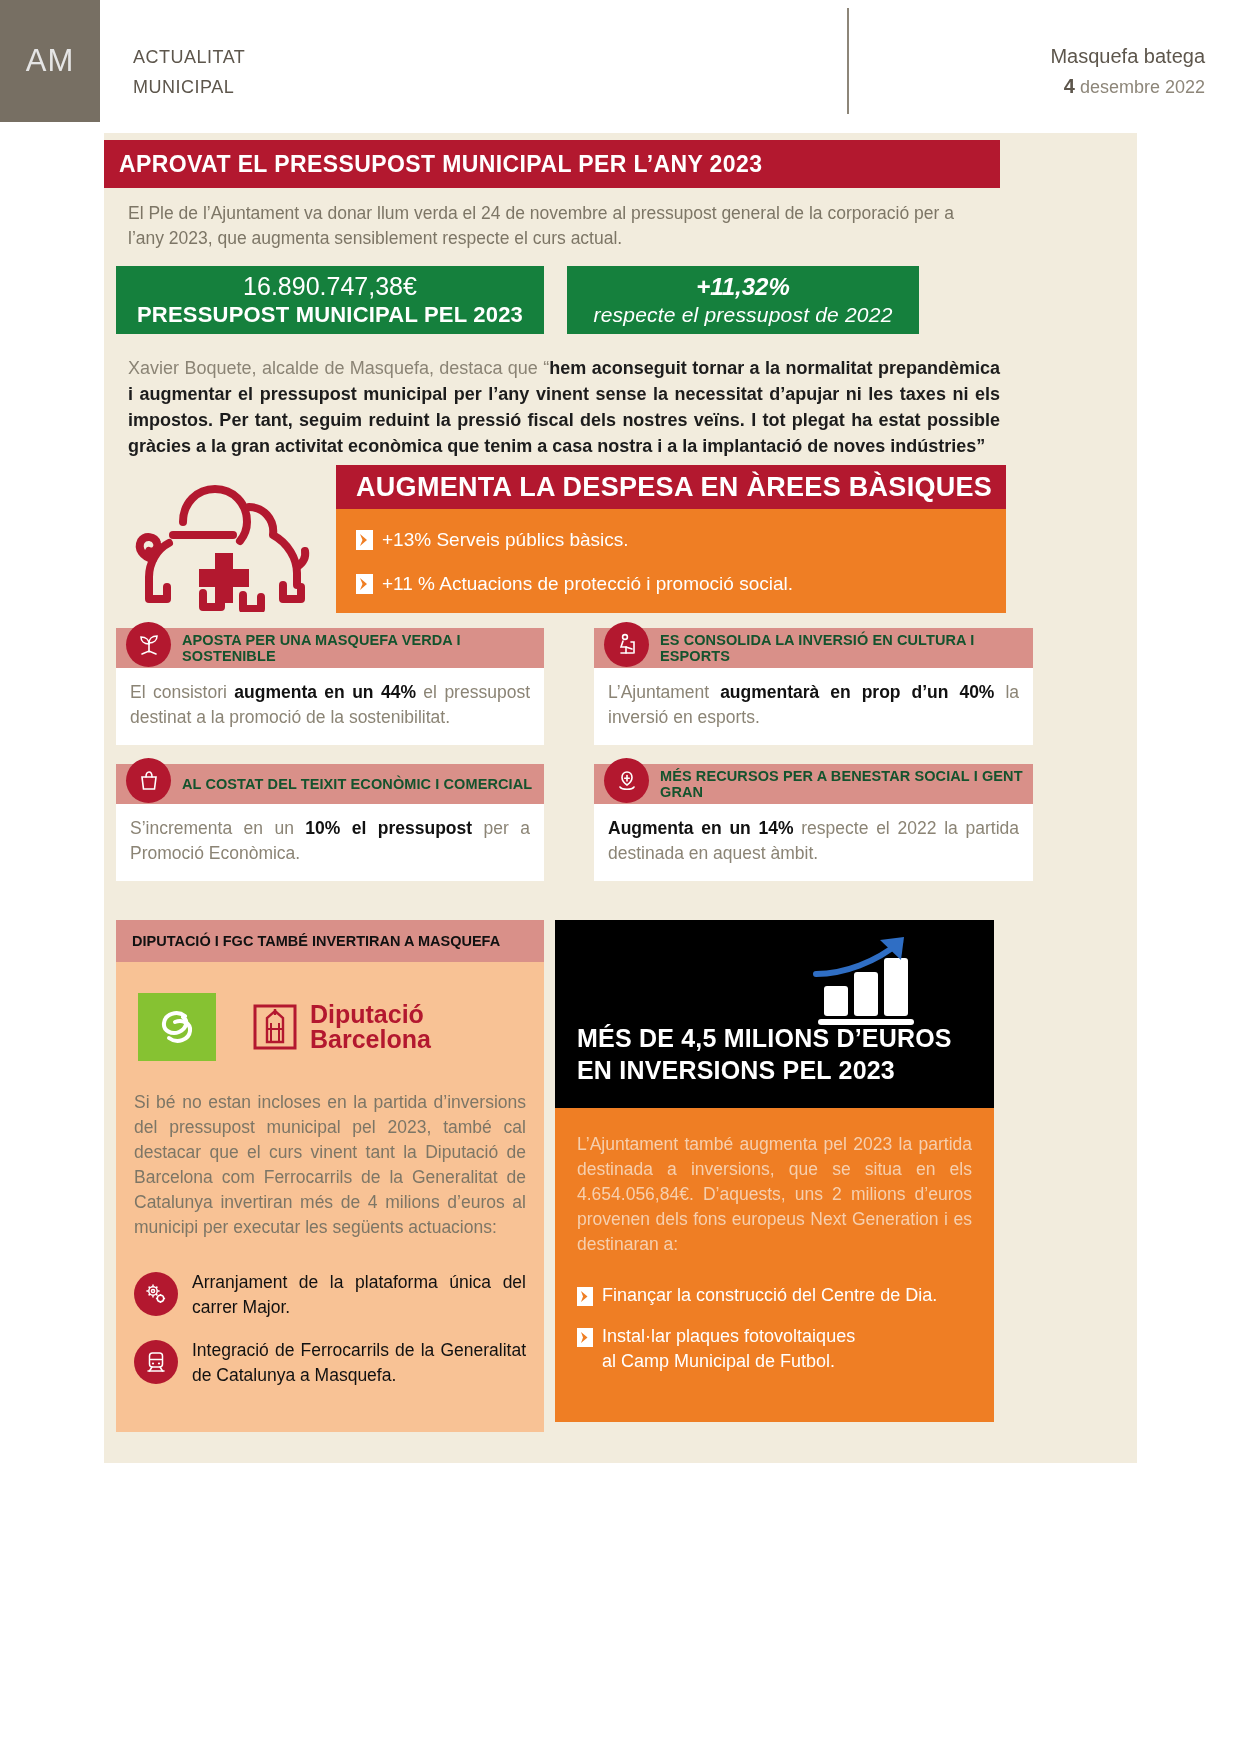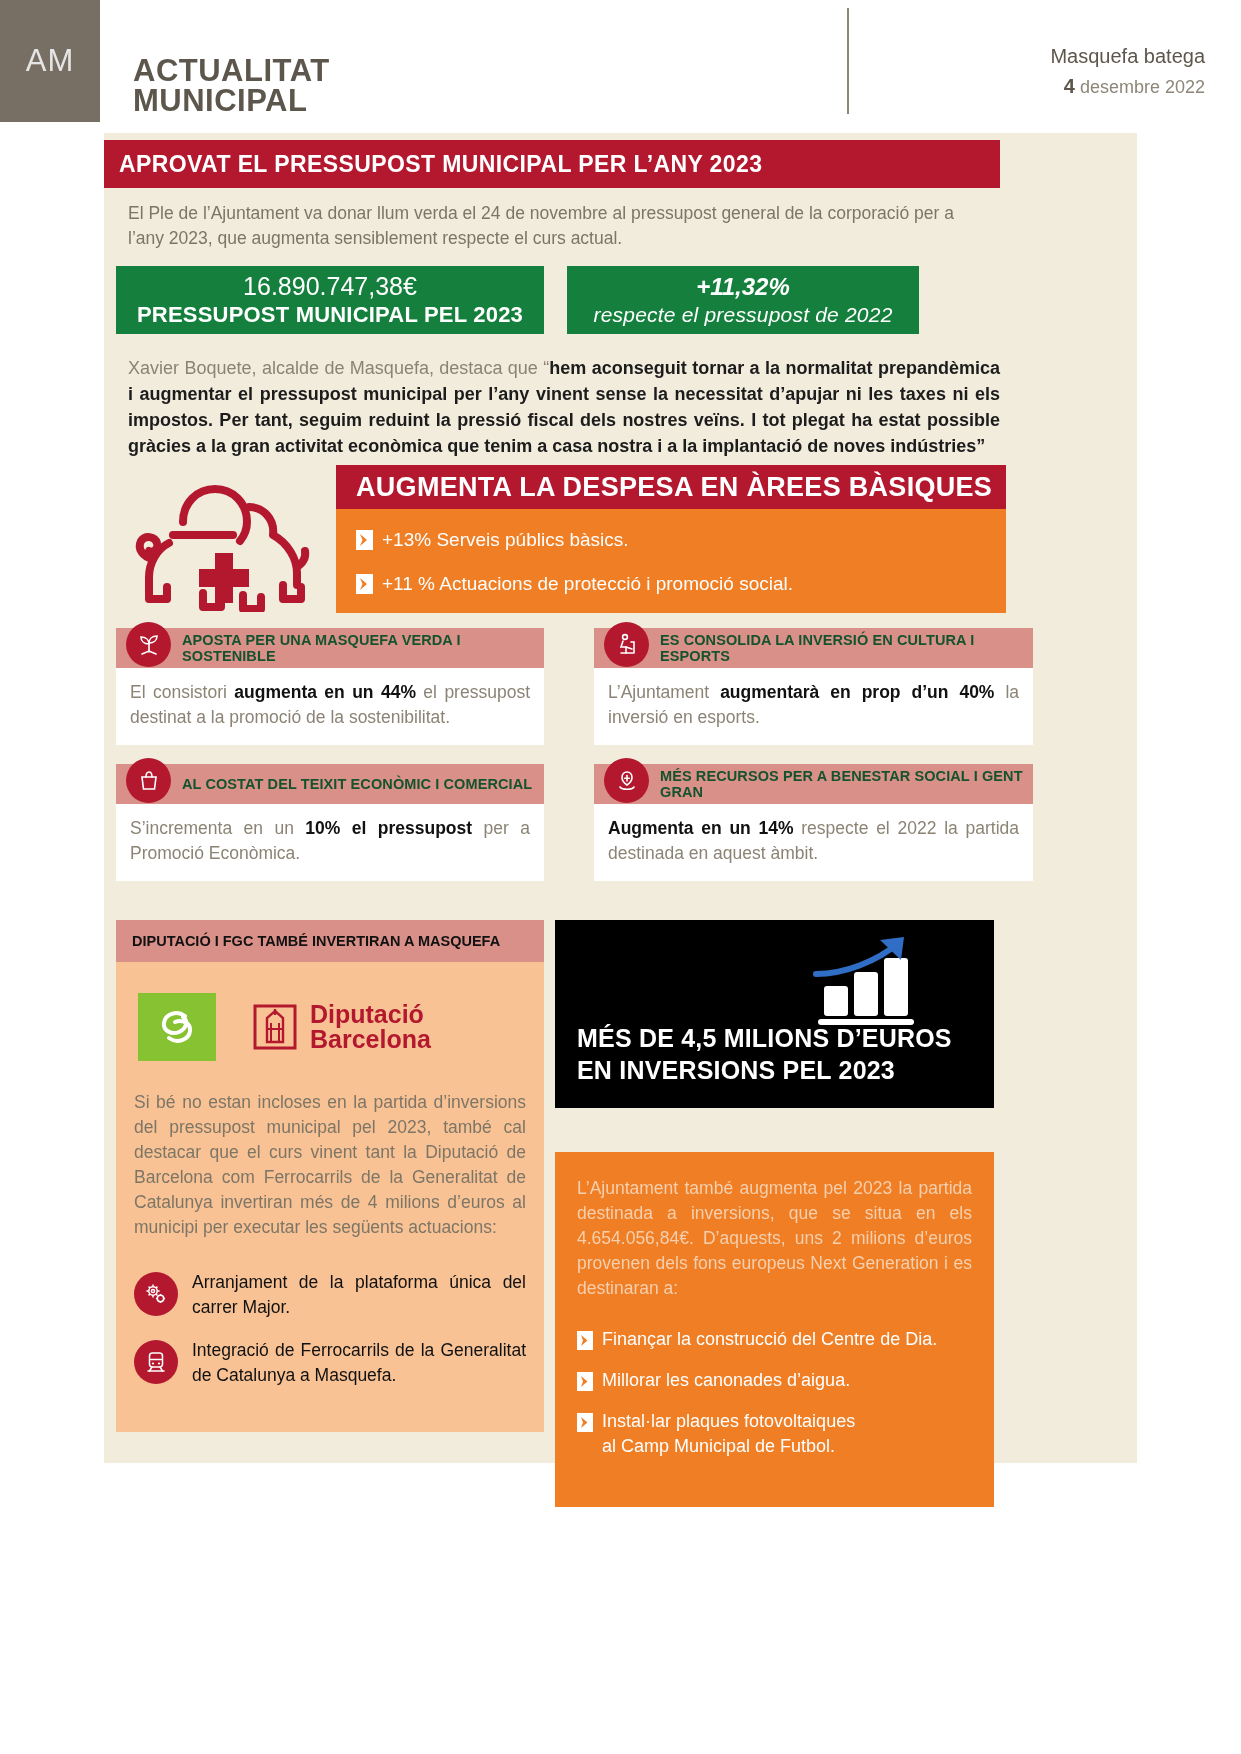--- a/index.html
+++ b/index.html
@@ -18,22 +18,22 @@
     position:absolute;left:0;top:0;width:100px;height:122px;
     background:#776f63;
     display:flex;align-items:center;justify-content:center;
   }
   .am-block span{
     color:#e5e5e5;font-size:31px;letter-spacing:1px;
     font-weight:400;font-family:"Liberation Sans", sans-serif;
   }
   .mast-title{
     position:absolute;left:133px;top:42px;
-    color:#5d564c;font-size:31px;line-height:30px;
-    font-weight:700;letter-spacing:.5px;margin-top:14px;
+    color:#5d564c;font-size:18px;line-height:30px;
+    font-weight:400;letter-spacing:.5px;
   }
   .mast-right{
     position:absolute;right:36px;top:44px;text-align:right;
   }
   .mast-rule{
     position:absolute;right:392px;top:8px;width:2px;height:106px;background:#8d8679;
   }
   .mast-pub{color:#5d564c;font-size:20px;line-height:24px;}
   .mast-date{margin-top:7px;font-size:18px;color:#8d8679;}
   .mast-date b{color:#5d564c;font-size:20px;font-weight:700;}
@@ -139,21 +139,21 @@
   .dipu-item .it{font-size:17.5px;line-height:25px;color:#111;text-align:justify;}
 
   
   .invers{position:absolute;left:451px;top:787px;width:439px;}
   .invers-black{background:#000;padding:26px 22px 26px 22px;position:relative;height:188px;box-sizing:border-box;}
   .chartico{position:absolute;right:72px;top:14px;width:120px;height:92px;}
   .invers-title{
     position:absolute;left:22px;bottom:22px;color:#fff;
     font-size:25px;font-weight:700;line-height:32px;letter-spacing:.2px;
   }
-  .invers-orange{background:#ef7e24;padding:24px 22px 34px 22px;margin-top:44px;}
+  .invers-orange{background:#ef7e24;padding:24px 22px 34px 22px;}
   .invers-p{color:#f6cfae;font-size:17.5px;line-height:25px;text-align:justify;}
   .invers-list{margin-top:26px;}
   .ivline{display:flex;align-items:flex-start;margin-bottom:14px;}
   .ivline .chev{margin-right:9px;flex:0 0 auto;margin-top:4px;}
   .ivline span.txt{color:#fff;font-size:18px;line-height:25px;}
 </style>
 </head>
 <body>
 
 <div class="masthead">
@@ -403,29 +403,20 @@
           </span>
           <span class="txt">Finançar la construcció del Centre de Dia.</span>
         </div>
         <div class="ivline">
           <span class="chev">
             <svg width="16" height="19" viewBox="0 0 16 19">
                   <rect width="16" height="19" fill="#fff"></rect>
                   <path d="M4 4 L10.5 9.5 L4 15 L6 9.5 Z" fill="#ef7e24"></path>
                 </svg>
           </span>
-          <span class="txt">Millorar les canonades d’aigua.</span>
-        </div>
-        <div class="ivline">
-          <span class="chev">
-            <svg width="16" height="19" viewBox="0 0 16 19">
-                  <rect width="16" height="19" fill="#fff"></rect>
-                  <path d="M4 4 L10.5 9.5 L4 15 L6 9.5 Z" fill="#ef7e24"></path>
-                </svg>
-          </span>
           <span class="txt" style="white-space:pre-line">Instal·lar plaques fotovoltaiques
 al Camp Municipal de Futbol.</span>
         </div>
       </div>
     </div>
   </div>
 
  </div>
 </div>
 

